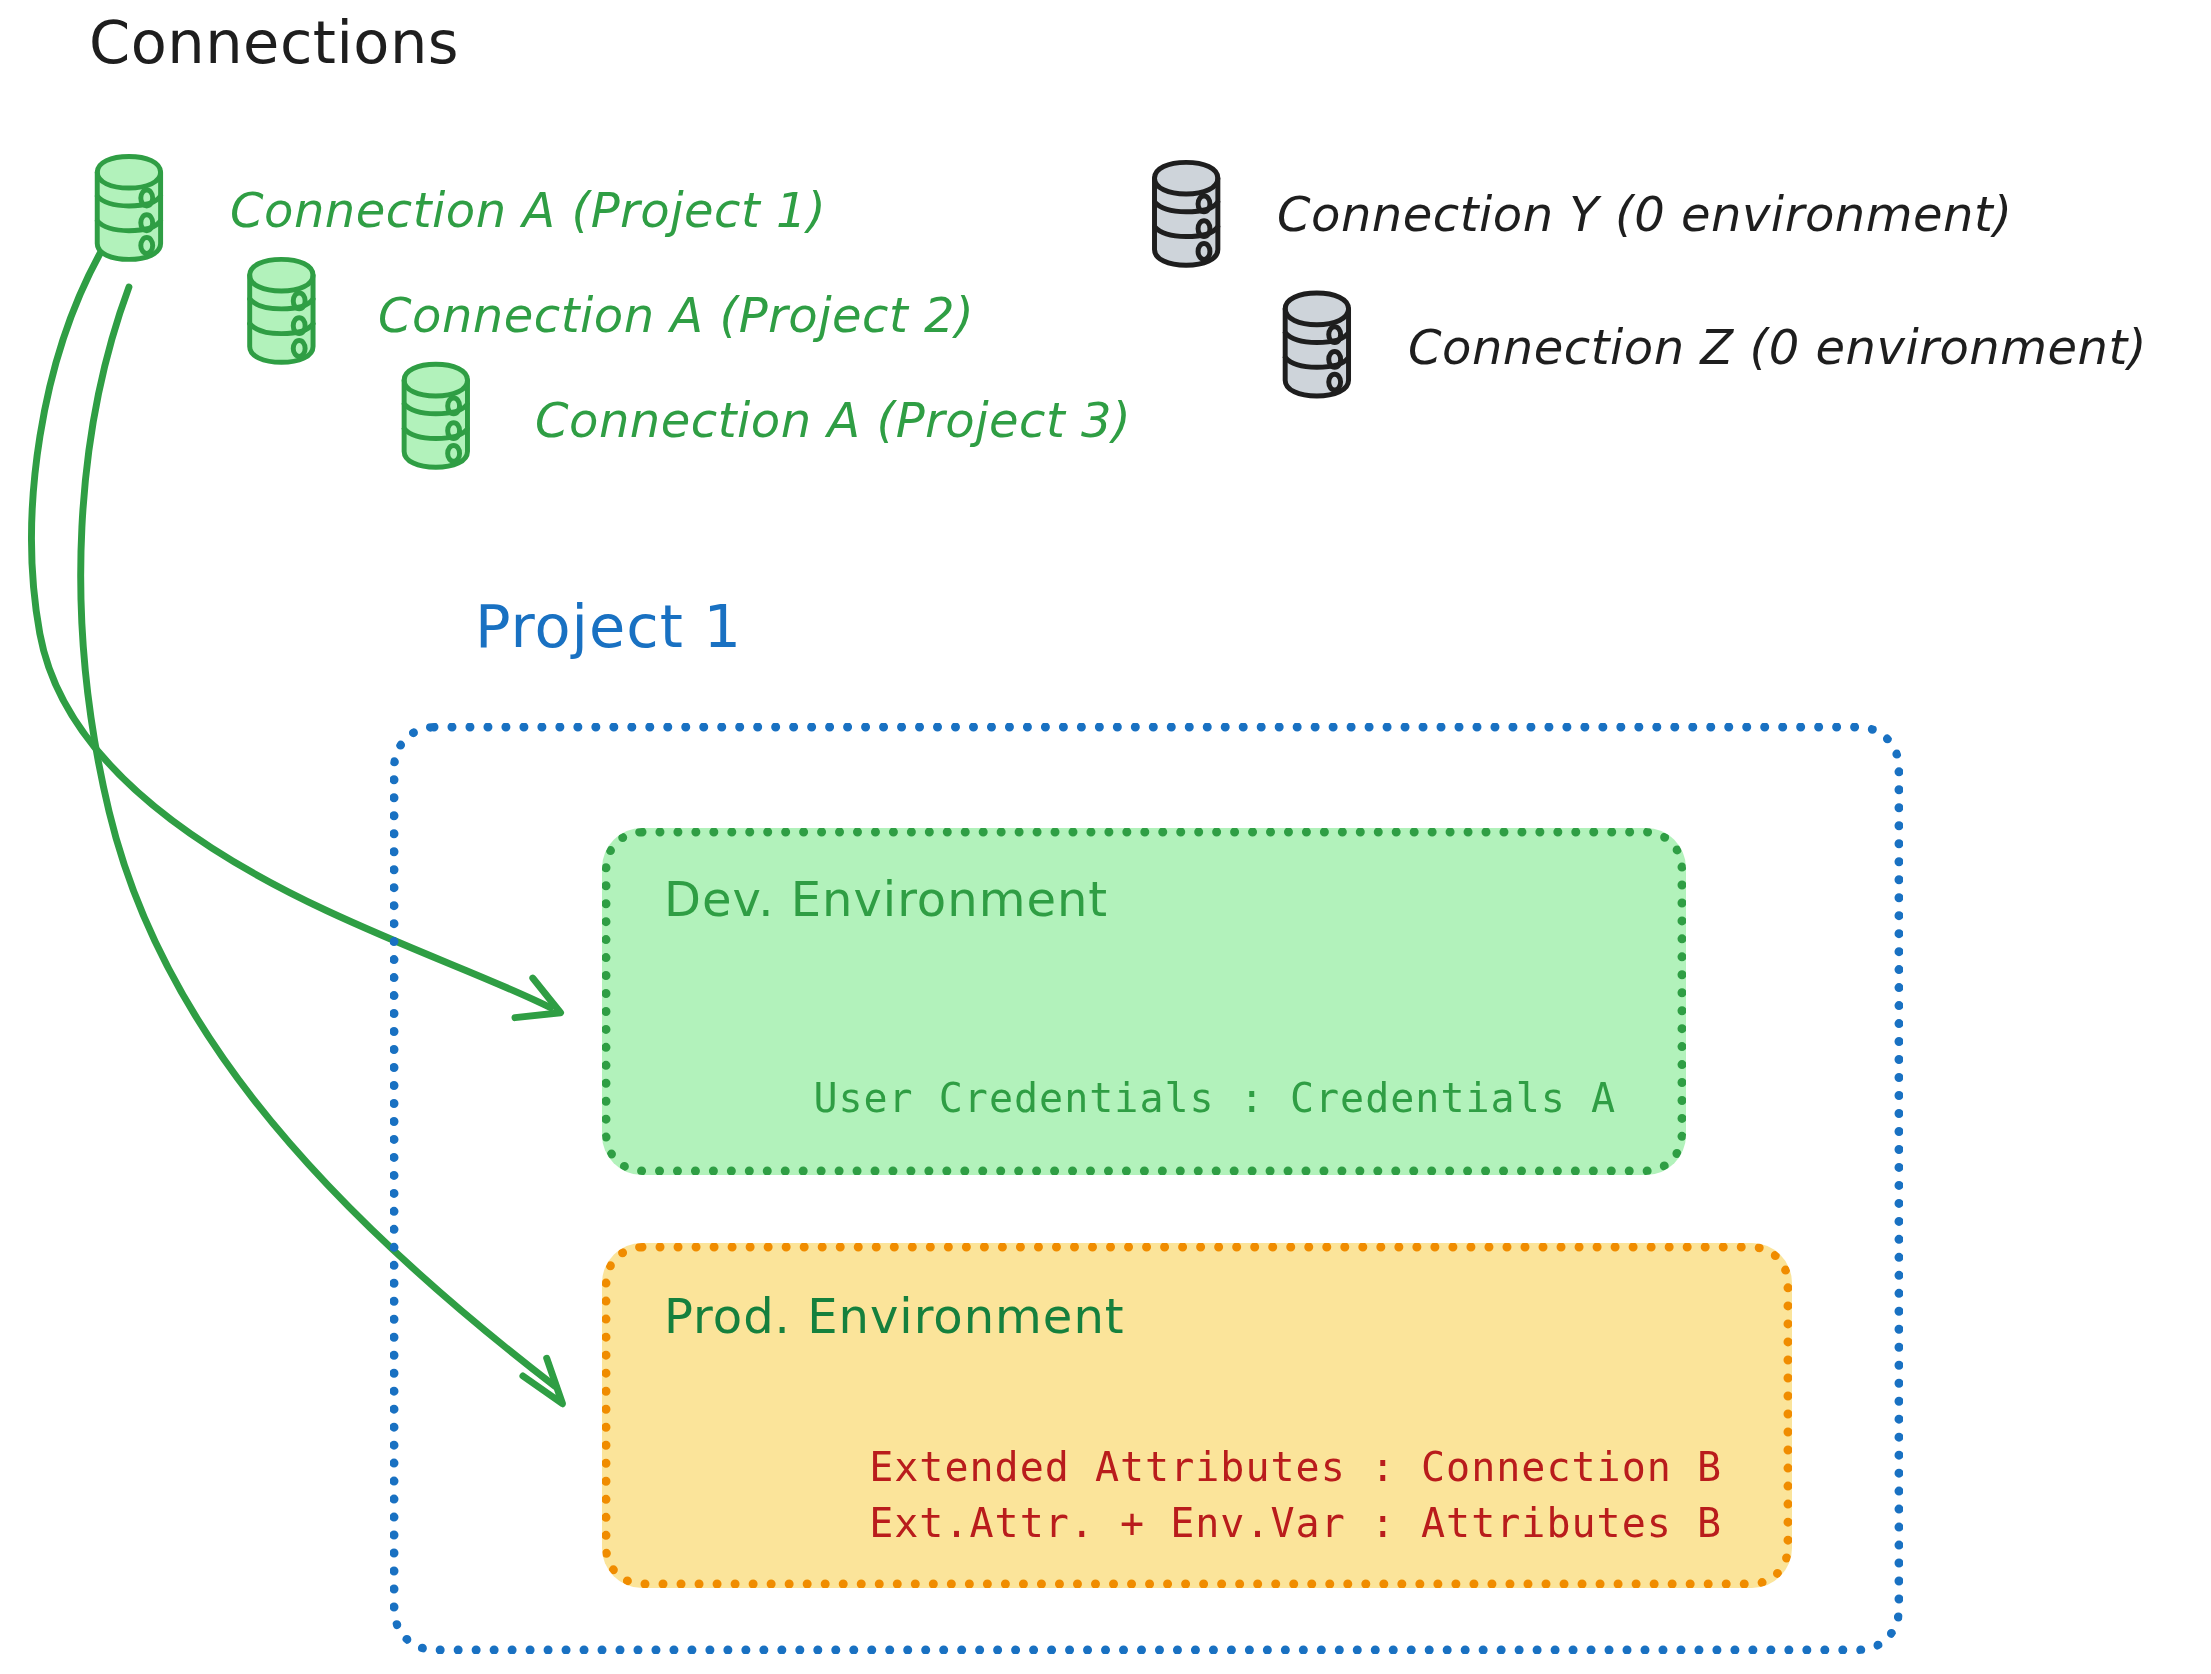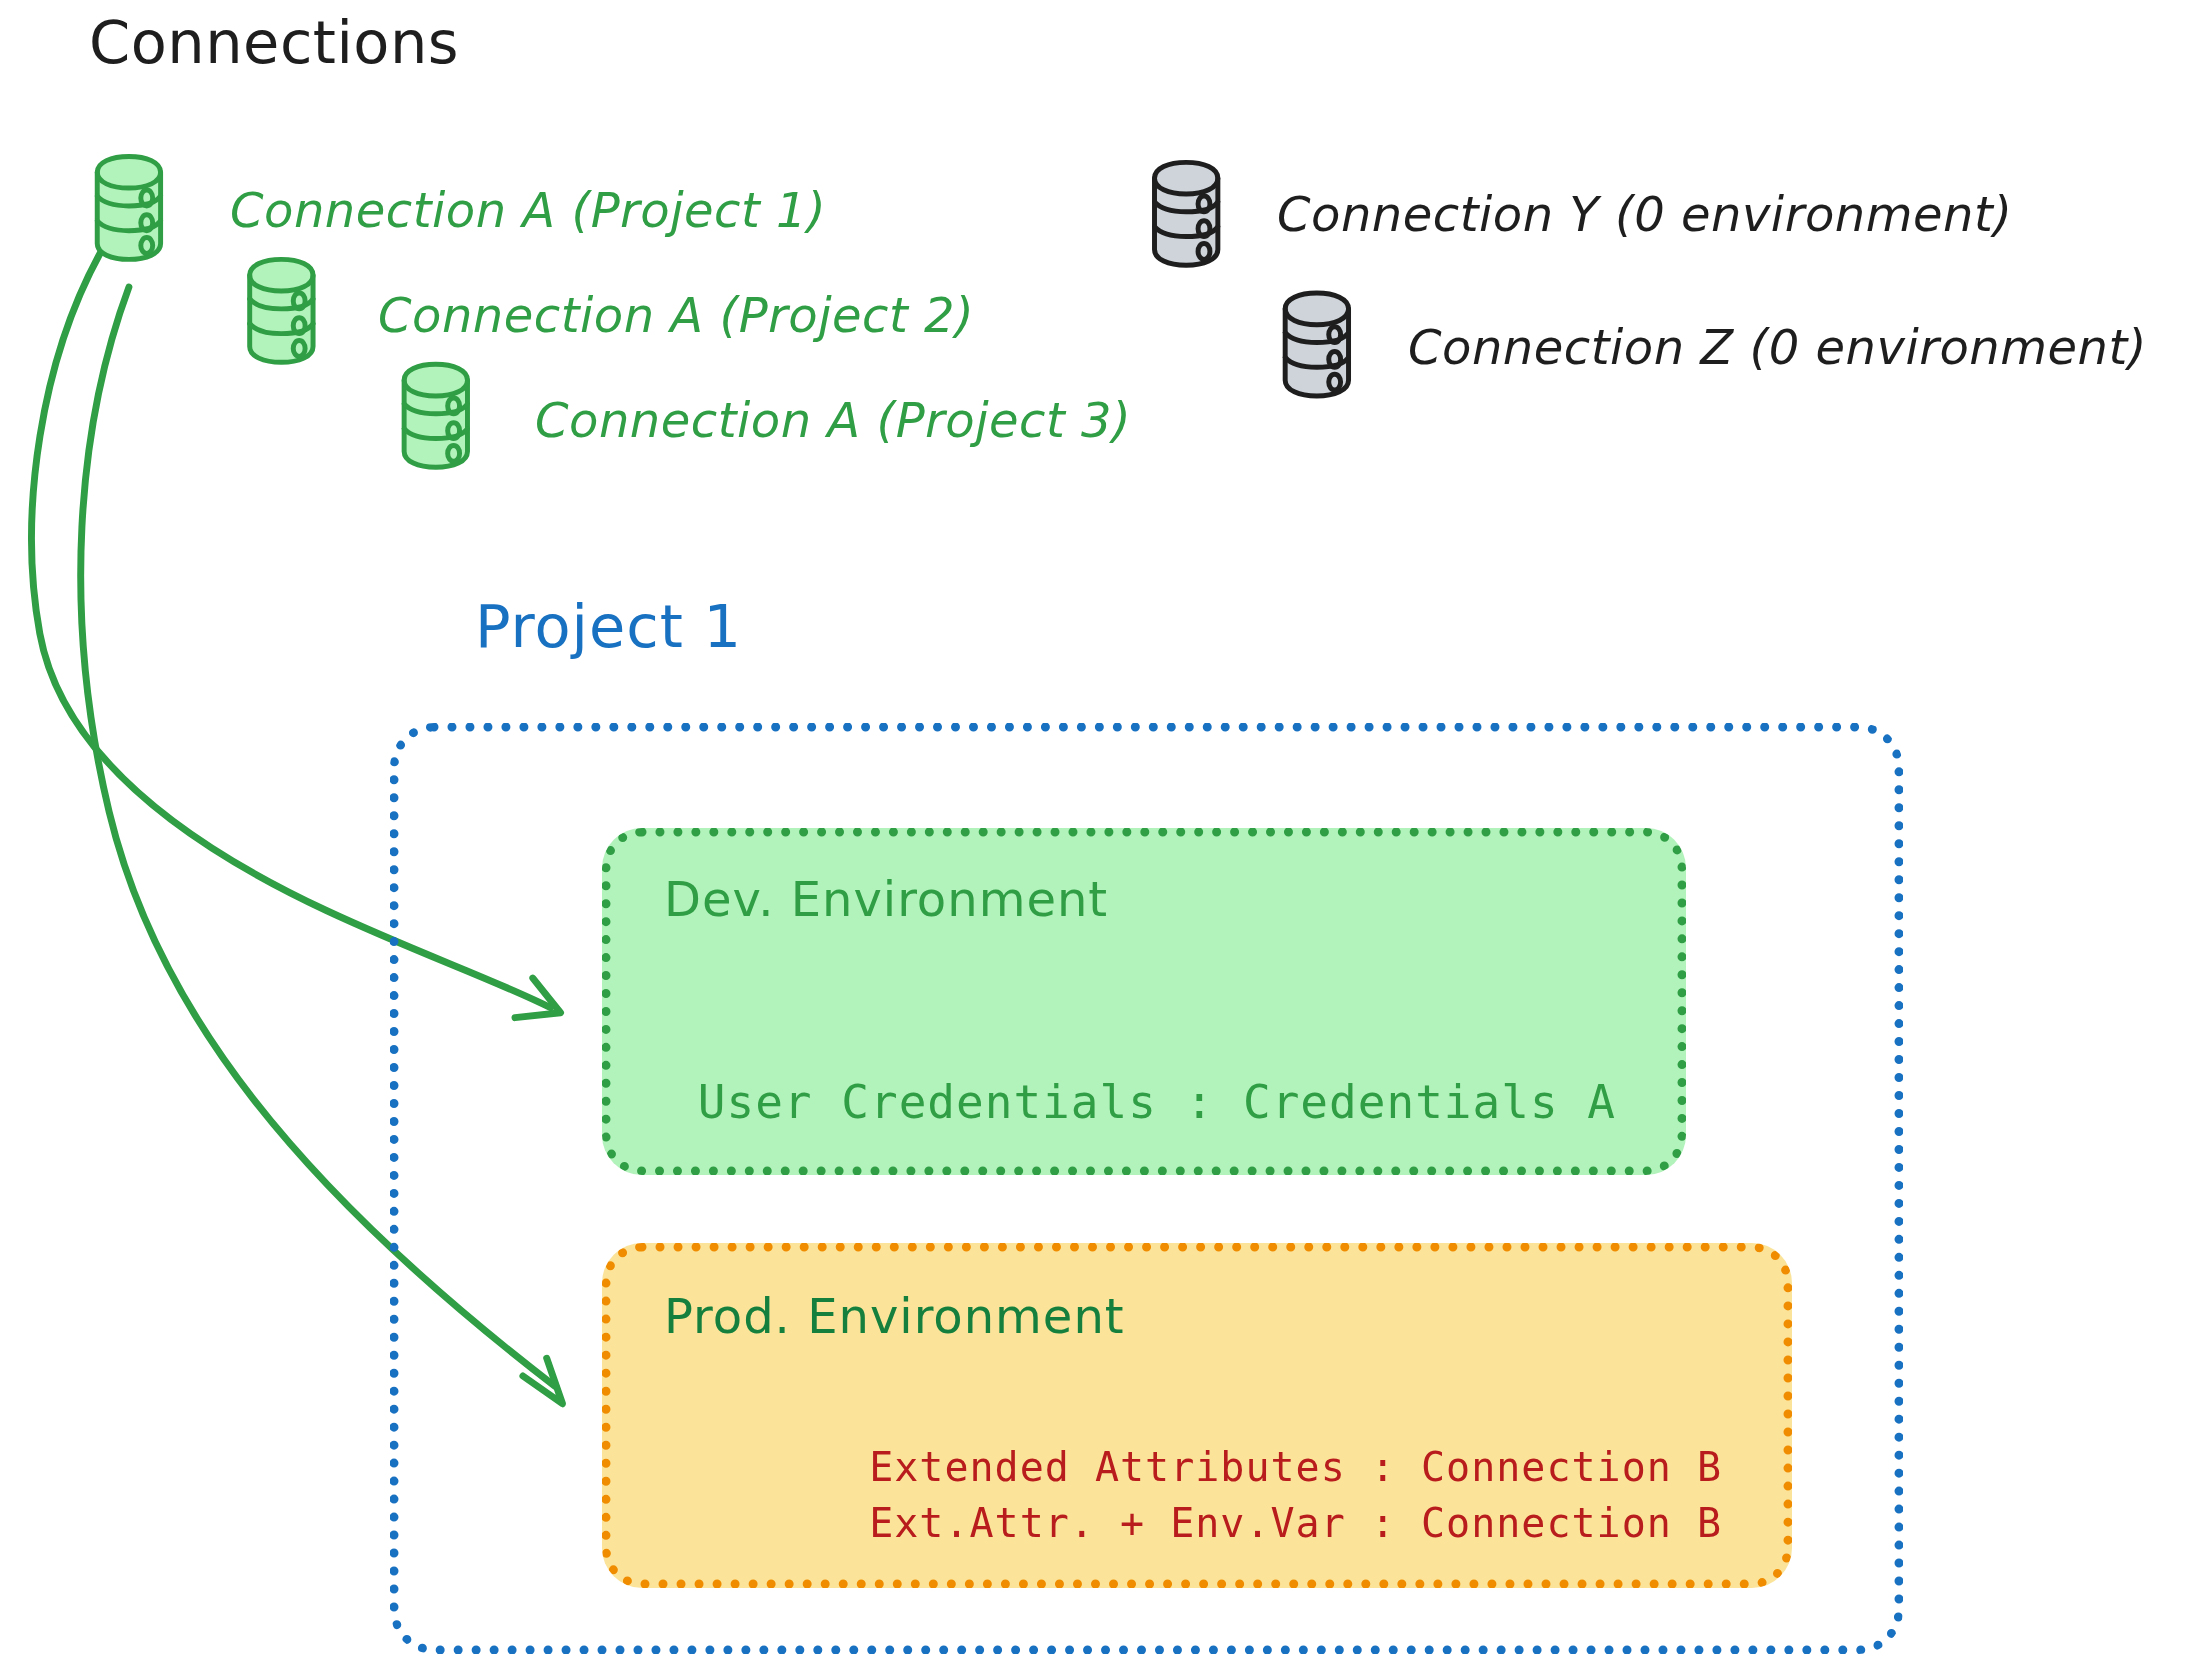--- a/index.html
+++ b/index.html
@@ -65,21 +65,21 @@
     font-size: 48px;
     color: #2f9e44;
     letter-spacing: 1px;
   }
   .env-title-prod {
     font-size: 48px;
     color: #15803d;
     letter-spacing: 1px;
   }
   .env-body-dev {
-    font-size: 46px;
+    font-size: 40px;
     color: #2f9e44;
     text-align: right;
     letter-spacing: 1px;
   }
   .env-body-prod {
     font-size: 40px;
     color: #b91c1c;
     text-align: right;
     letter-spacing: 1px;
   }
@@ -202,17 +202,17 @@
   <div class="dotted-box box-project" style="left:390px; top:723px; width:1513px; height:931px;"></div>
 
   <div class="dotted-box box-dev" style="left:602px; top:828px; width:1084px; height:347px;">
     <div class="lbl hand env-title-dev" style="left:53px; top:34px;">Dev. Environment</div>
     <div class="lbl mono env-body-dev" style="left:auto; right:61px; top:238px;">User Credentials : Credentials A</div>
   </div>
 
   <div class="dotted-box box-prod" style="left:602px; top:1243px; width:1190px; height:345px;">
     <div class="lbl hand env-title-prod" style="left:53px; top:36px;">Prod. Environment</div>
     <div class="lbl mono env-body-prod" style="left:auto; right:61px; top:192px;">Extended Attributes : Connection B</div>
-    <div class="lbl mono env-body-prod" style="left:auto; right:61px; top:248px;">Ext.Attr. + Env.Var : Connection B</div>
+    <div class="lbl mono env-body-prod" style="left:auto; right:61px; top:248px;">Ext.Attr. + Env.Var : Attributes B</div>
   </div>
 
 </div>
 
 
 </body></html>

